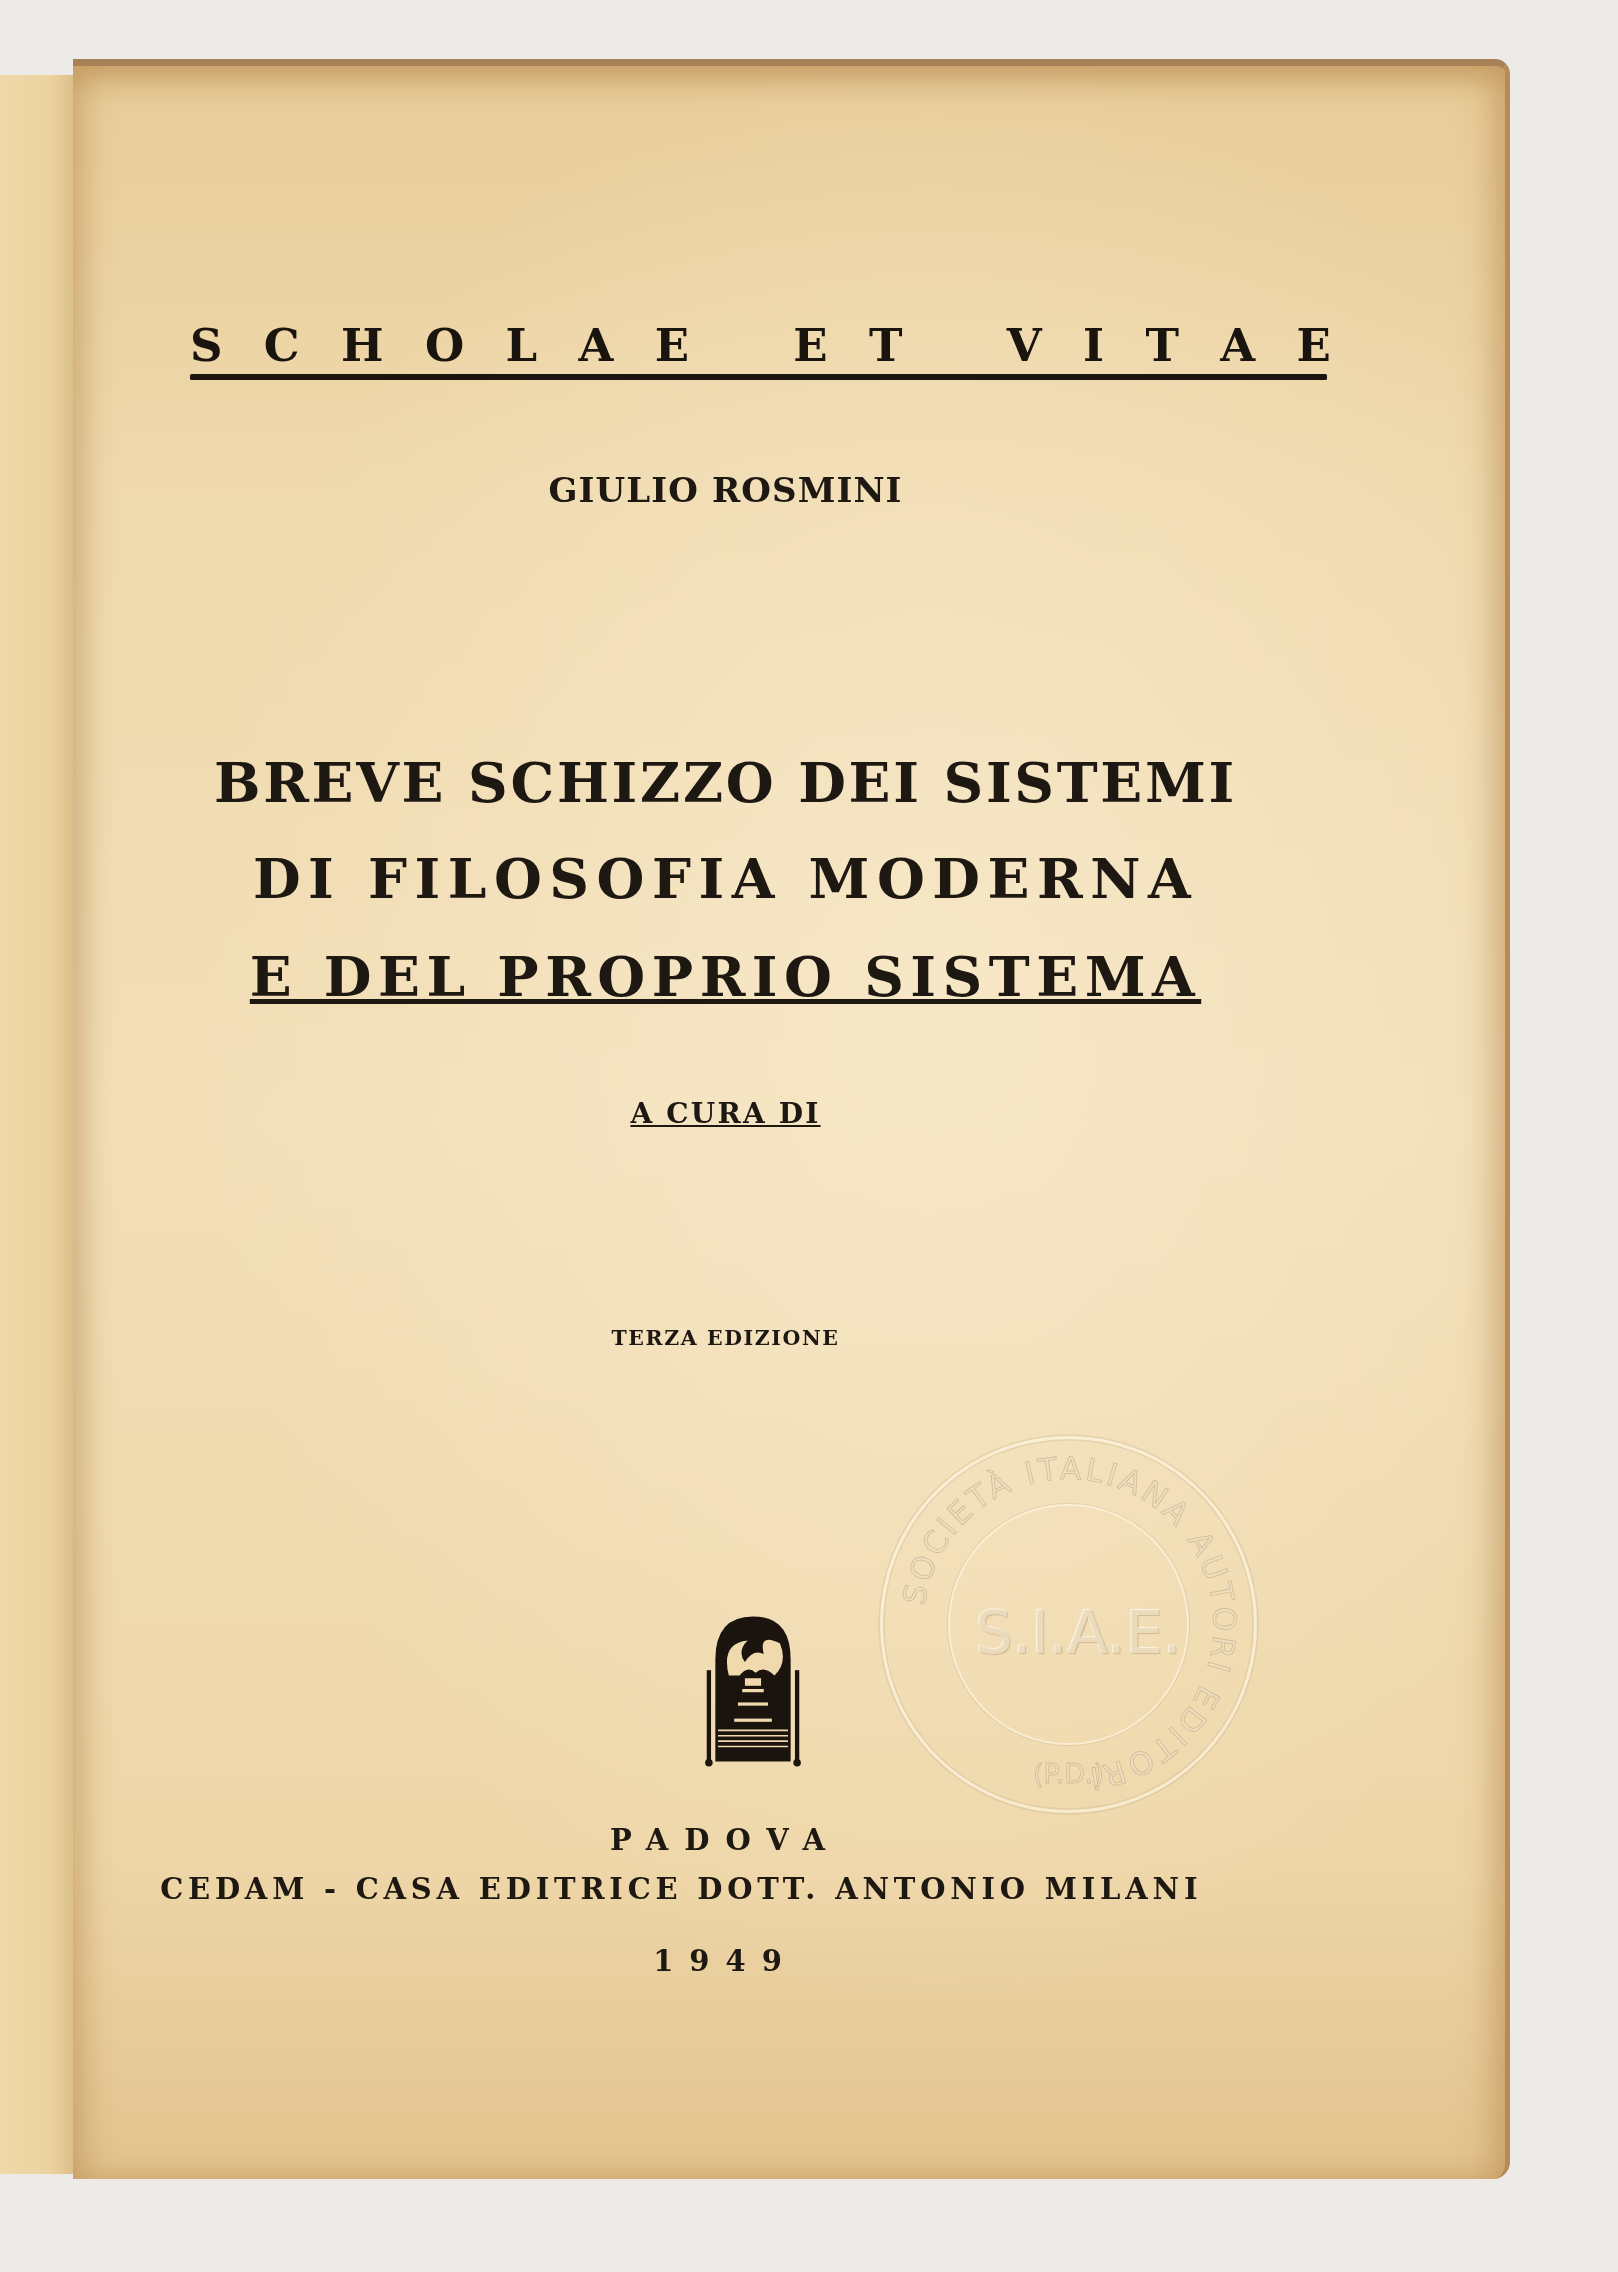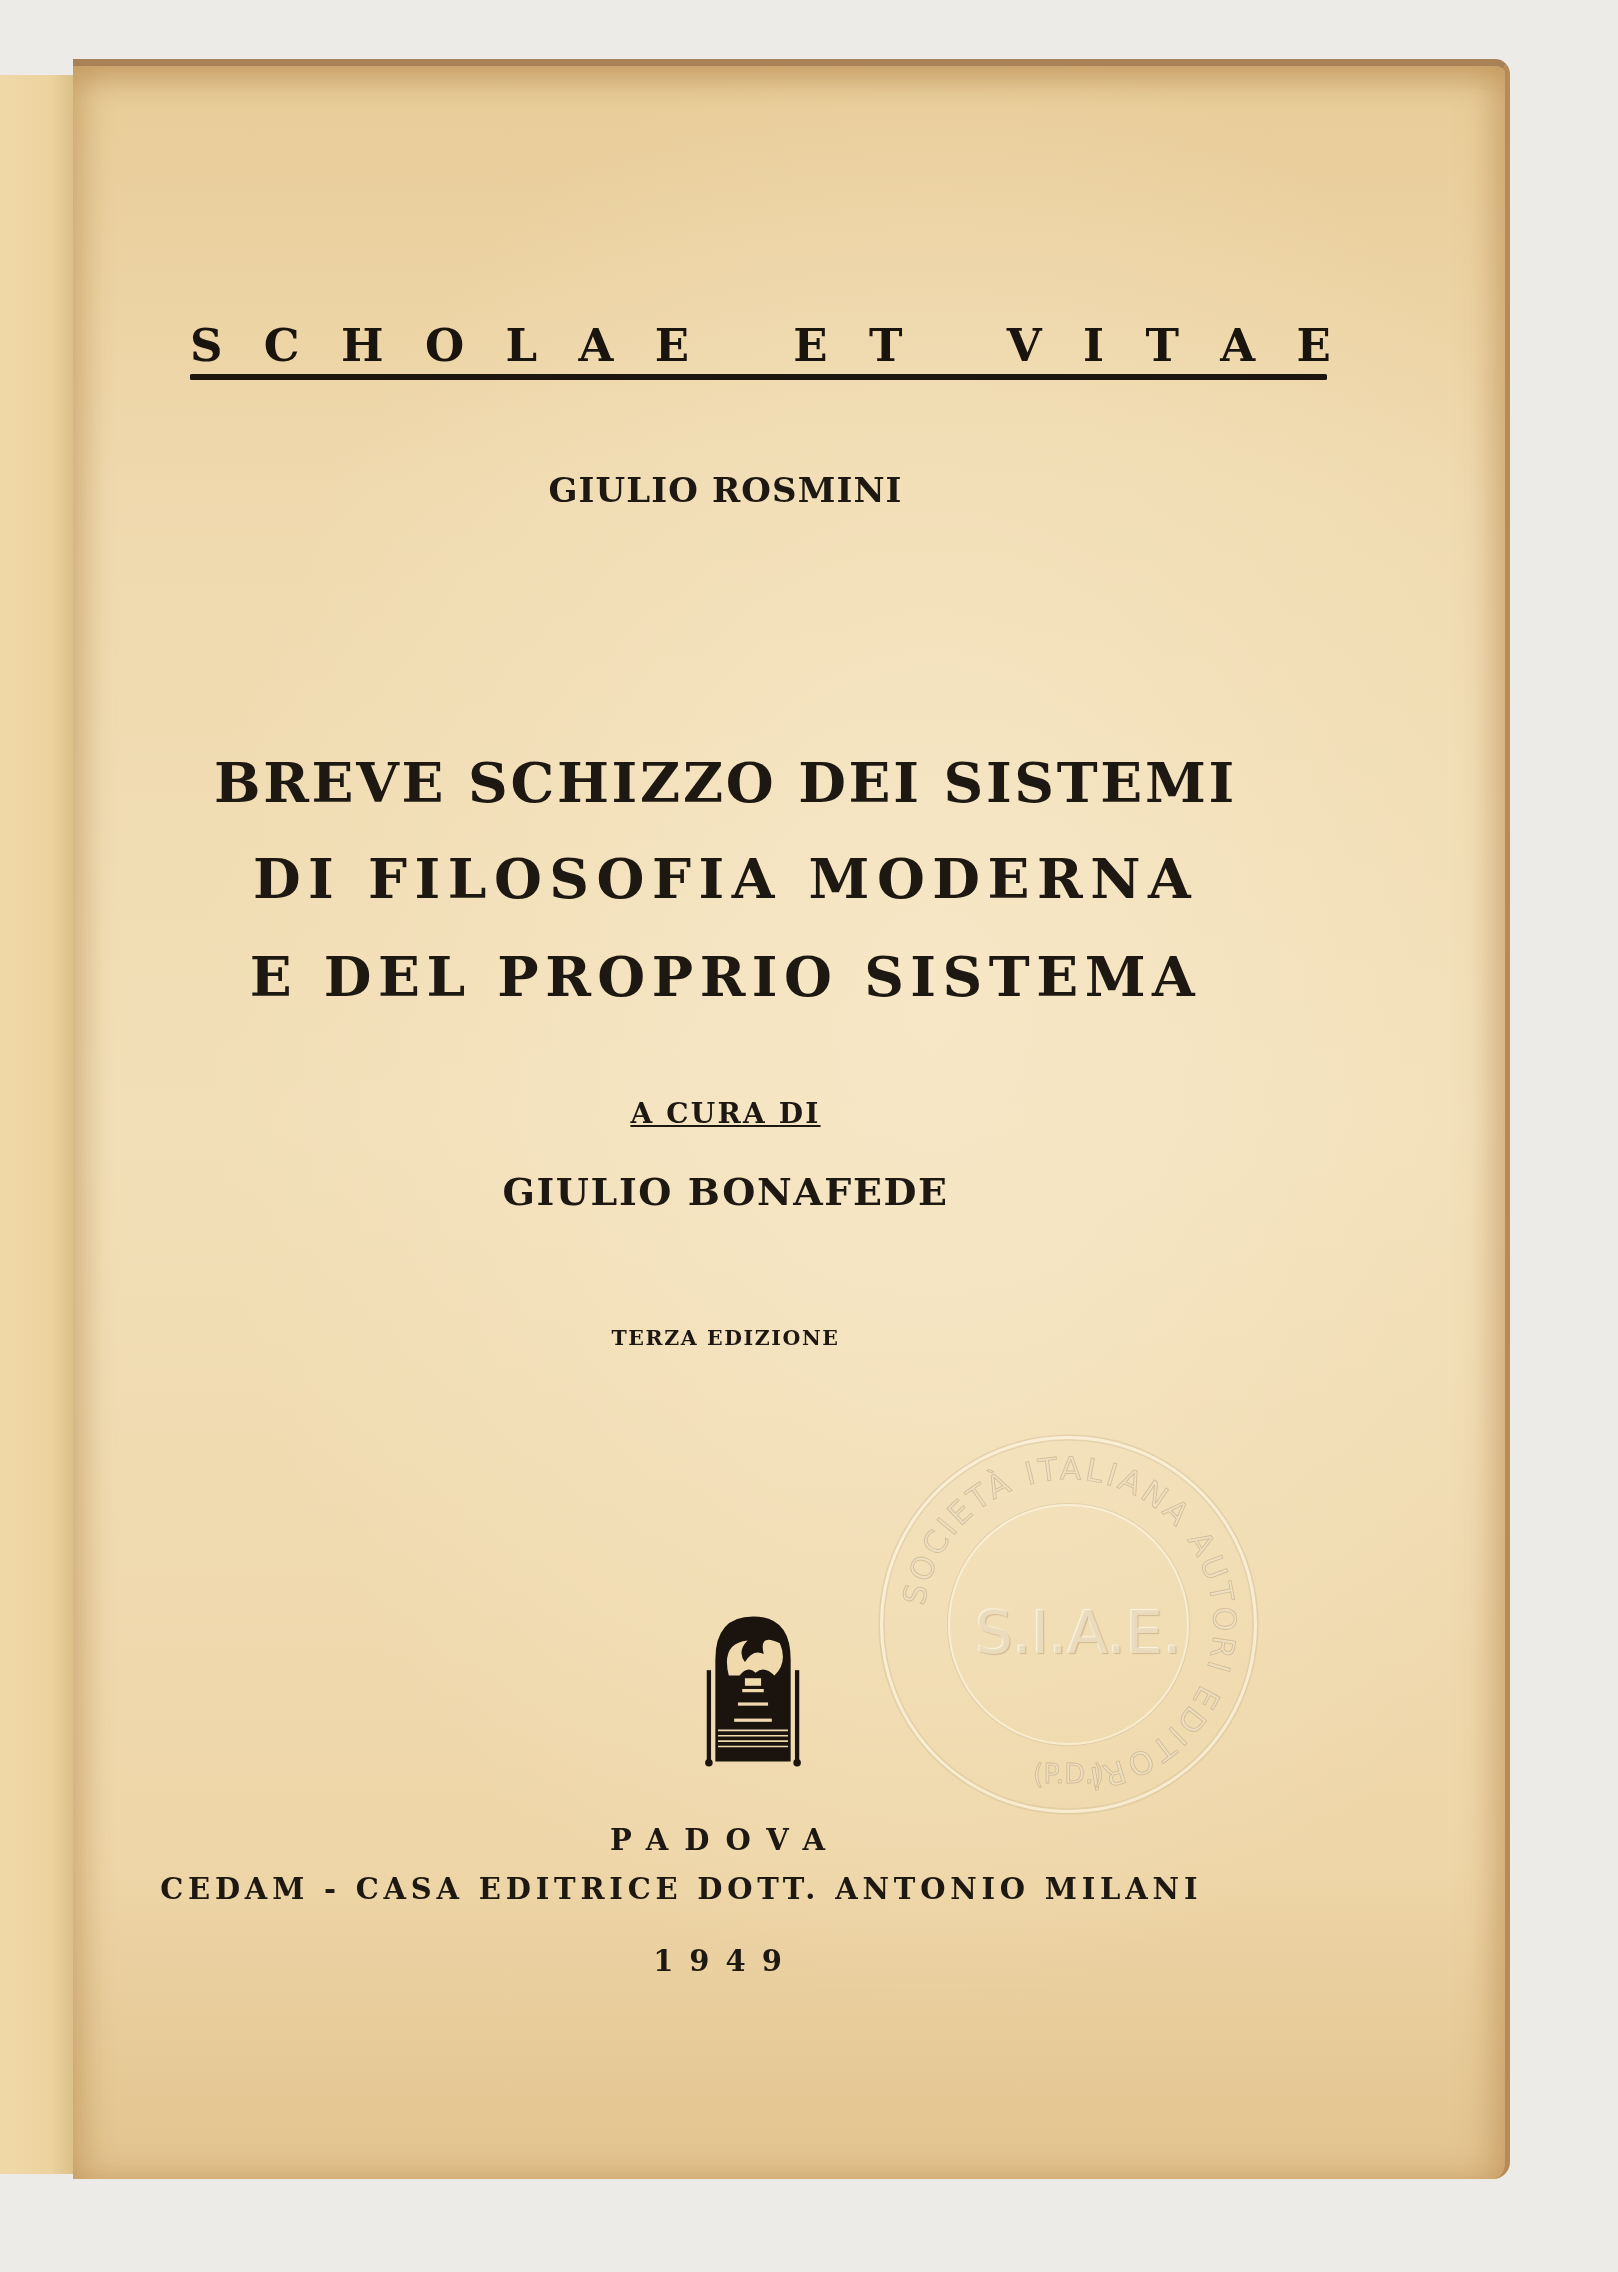--- a/index.html
+++ b/index.html
@@ -28,21 +28,21 @@
     position:absolute; left:117px; top:253px; width:1141px;
     color:#1a140e; font-weight:bold; font-size:45px;
     letter-spacing:0; display:flex; justify-content:space-between;
     font-family:"DejaVu Serif", serif;
   }
   .series-rule { position:absolute; left:117px; top:308px; width:1137px; height:6px; background:#1c150f; border-radius:1.6px; }
   .author { top:404px; font-size:34px; font-weight:bold; letter-spacing:1.1px; left:0; }
   .title-line { font-size:55px; font-weight:bold; letter-spacing:3.2px; left:0; }
   .t1 { top:684px; letter-spacing:2.7px; }
   .t2 { top:780px; letter-spacing:7.5px; }
-  .t3 { top:878px; letter-spacing:6.5px; }
+  .t3 { top:878px; letter-spacing:6.5px;text-decoration:underline; }
   .curated { top:1031px; font-size:28px; font-weight:bold; letter-spacing:2.2px;text-decoration:underline; }
   .editor { top:1103px; font-size:38px; font-weight:bold; letter-spacing:1.6px; }
   .edition { top:1260px; font-size:20.5px; font-weight:bold; letter-spacing:1.6px; }
   .city { top:1757px; font-size:29px; font-weight:bold; letter-spacing:16px; }
   .publisher { top:1806px; font-size:29px; font-weight:bold; letter-spacing:4.8px; }
   .year { top:1854px; font-size:29px; font-weight:bold; letter-spacing:16px;margin-top:24px; }
   .col { left:125px; width:1055px; }
   .logo { position:absolute; left:626px; top:1545px; width:108px; height:156px; }
   .seal {
     position:absolute; left:807px; top:1370px; width:371px; height:371px; border-radius:50%;
@@ -88,21 +88,20 @@
   </div>
   <div class="series-rule"></div>
 
   <div class="center col author">GIULIO ROSMINI</div>
 
   <div class="center col title-line t2">DI FILOSOFIA MODERNA</div>
   <div class="center col title-line t1">BREVE SCHIZZO DEI SISTEMI</div>
   <div class="center col title-line t3">E DEL PROPRIO SISTEMA</div>
 
   <div class="center col curated">A CURA DI</div>
-  <div class="center col editor">GIULIO BONAFEDE</div>
   <div class="center col edition">TERZA EDIZIONE</div>
 
   <div class="logo">
     <svg width="108" height="156" viewBox="0 0 200 290">
       <path d="M30 280 L30 90 Q30 10 100 10 Q170 10 170 90 L170 280 Z" fill="#1b140e"></path>
       <path d="M55 120 Q40 60 90 55 Q70 75 85 95 Q100 70 120 80 Q110 40 150 60 Q165 95 140 120 Q120 100 105 115 Q90 100 75 120 Z" fill="#efd9ad"></path>
       <rect x="85" y="125" width="30" height="14" fill="#efd9ad"></rect>
       <rect x="80" y="145" width="40" height="6" fill="#efd9ad"></rect>
       <rect x="72" y="170" width="56" height="6" fill="#efd9ad"></rect>
       <rect x="65" y="200" width="70" height="6" fill="#efd9ad"></rect>

